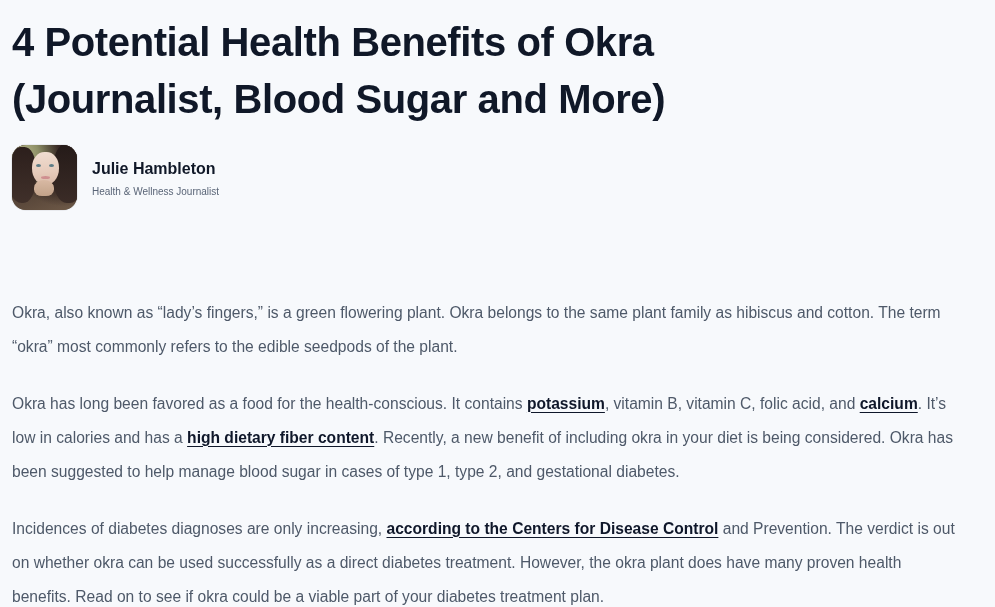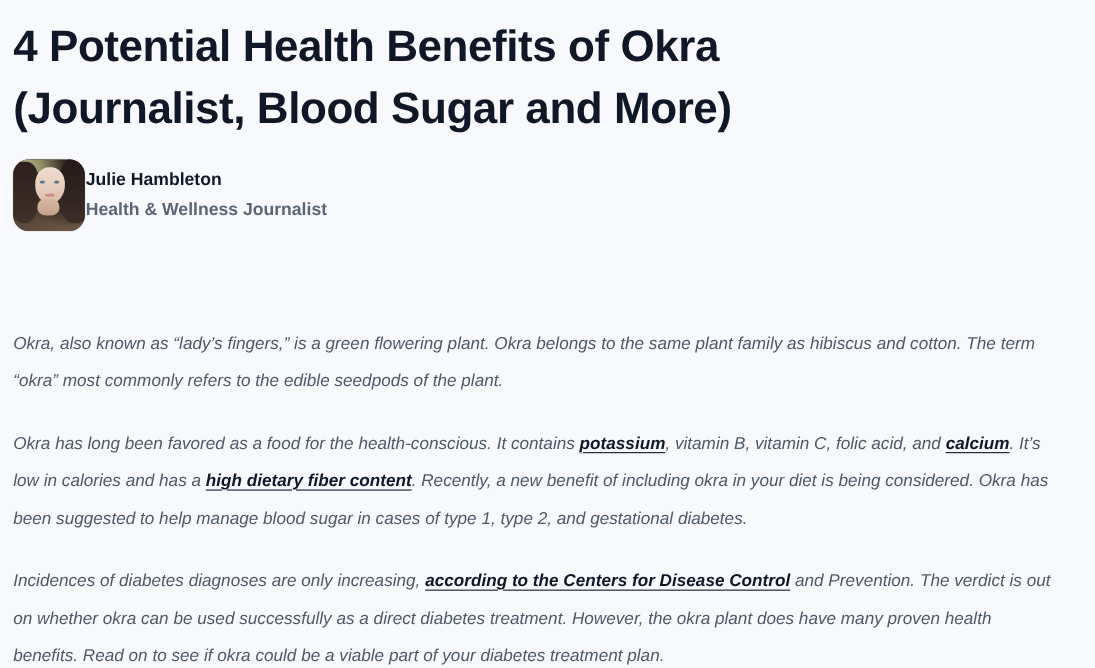--- a/index.html
+++ b/index.html
@@ -119,51 +119,50 @@
   .avatar .av-hand {
     position: absolute;
     left: 22px; bottom: 14px;
     width: 20px; height: 16px;
     border-radius: 50% 50% 40% 40%;
     background: linear-gradient(180deg, #d8b9a3, #c2a289);
     filter: blur(0.4px);
   }
 
   .author-text {
-    margin-left: 1px;
+    margin-left: 15px;
     display: flex;
     flex-direction: column;
   }
   .author-name {
     font-size: 16px;
     font-weight: 700;
     color: #101828;
     line-height: 1.5;
     margin: 0;
   }
   .author-role {
-    font-size: 16px;
-    font-weight: 700;
+    font-size: 10px;
+    font-weight: 400;
     color: #5a6577;
     line-height: 1.5;
     margin: 3px 0 0 0;
   }
 
   
   .article-body {
     margin-top: 85px;
     max-width: 948px;
   }
   .article-body p {
     margin: 0 0 23px 0;
     font-size: 15.6px;
     line-height: 34px;
     color: #4e5969;
     font-weight: 400;
-    font-style: italic;
   }
   .article-body p:last-child { margin-bottom: 0; }
 
   .article-body a,
   .article-body .inline-link {
     color: #0f172a;
     font-weight: 700;
     text-decoration: underline;
     text-underline-offset: 2.5px;
     text-decoration-thickness: 1.2px;

